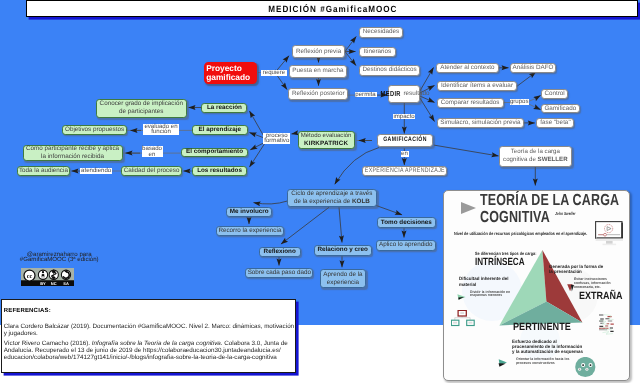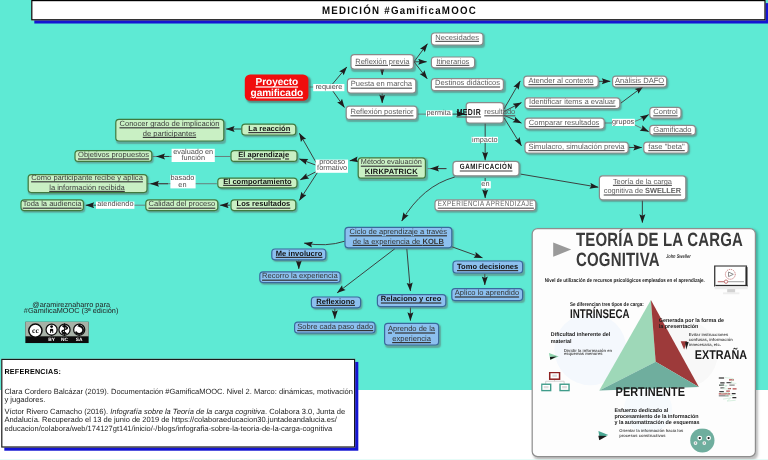--- a/index.html
+++ b/index.html
@@ -1,33 +1,33 @@
 <!DOCTYPE html>
 <html><head>
 <meta charset="utf-8">
 <style>
   html,body{margin:0;padding:0;background:#fff;}
   body{width:640px;height:383px;overflow:hidden;font-family:"Liberation Sans",sans-serif;
     -webkit-font-smoothing:antialiased;text-rendering:geometricPrecision;}
-  #stage{position:relative;width:640px;height:325px;background:#5eead4;}
+  #stage{position:relative;width:640px;height:325px;background:#3b82f6;}
 
   
   #titlebar{position:absolute;box-sizing:border-box;left:26px;top:0.3px;width:612px;height:17px;overflow:hidden;
     background:#fff;border:1.1px solid #000;box-shadow:2.6px 2.6px 0 0 #1414d2;
     display:flex;align-items:center;justify-content:center;}
   #titlebar .t{font-size:9px;font-weight:bold;letter-spacing:1.14px;color:#0a0a0a;
     transform:scaleX(.9);white-space:nowrap;text-indent:1.14px;}
 
   
   #wires{position:absolute;left:0;top:0;width:640px;height:383px;pointer-events:none;}
 
   
   .node{position:absolute;box-sizing:border-box;border:0.7px solid #8a8a8a;border-radius:3.2px;
-    background:#fff;display:flex;align-items:center;justify-content:center;text-align:center;
-    color:#5e5e5e;font-size:6.3px;line-height:8.2px;padding:0 2px;white-space:nowrap;text-decoration:underline;}
+    background:#fff;display:flex;align-items:center;justify-content:center;
+    color:#5e5e5e;font-size:6.3px;line-height:8.2px;padding:0 2px;white-space:nowrap;}
   .node.sh{box-shadow:1.1px 1.3px 1.1px rgba(90,90,90,.45);}
   .green{background:#c9f0c4;border-color:#3f7a3f;color:#3c3c3c;}
   .blue{background:#8cc0ef;border-color:#39699c;color:#343434;}
   .bold{font-weight:bold;color:#141414;}
   .red{background:#f00d0d;border:none;color:#fff;font-weight:bold;font-size:8.4px;
     line-height:8.6px;border-radius:4.5px;box-shadow:1.5px 1.6px 1.4px rgba(70,70,70,.55);
     letter-spacing:-0.05px;}
 
   .lbl{position:absolute;font-size:6.1px;color:#4d4d4d;text-align:center;line-height:5.6px;
     background:#fff;white-space:nowrap;}

